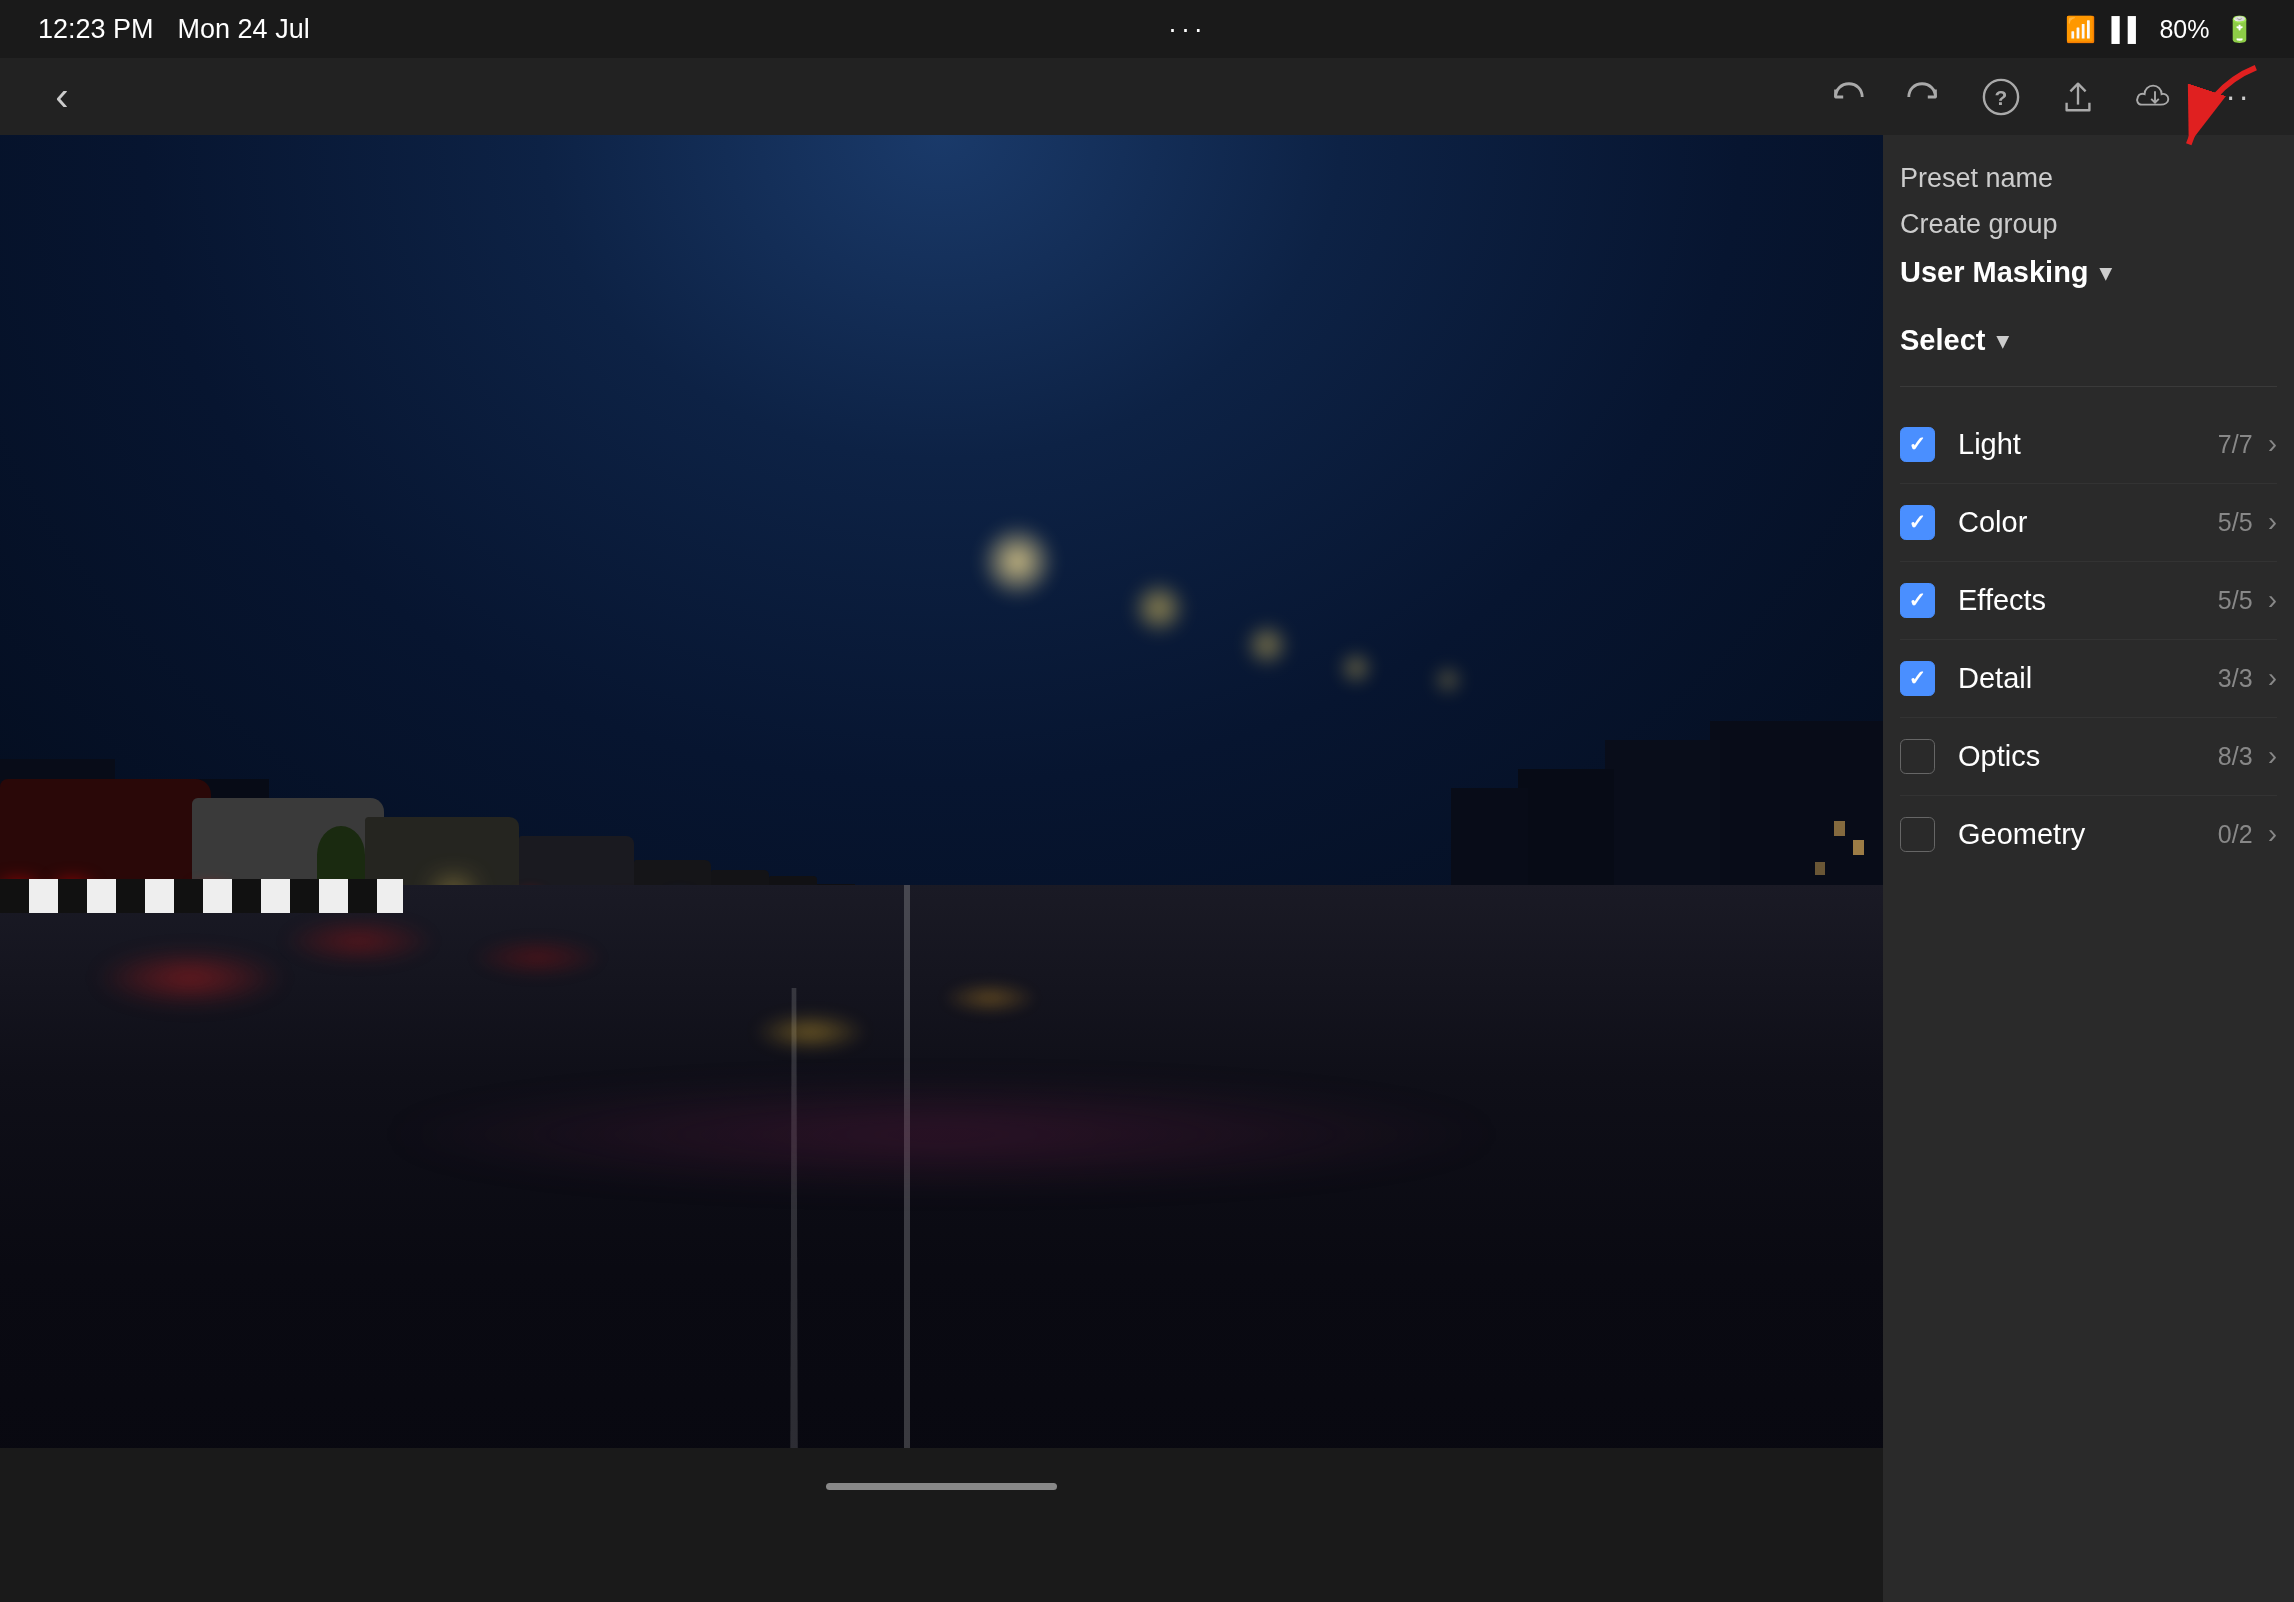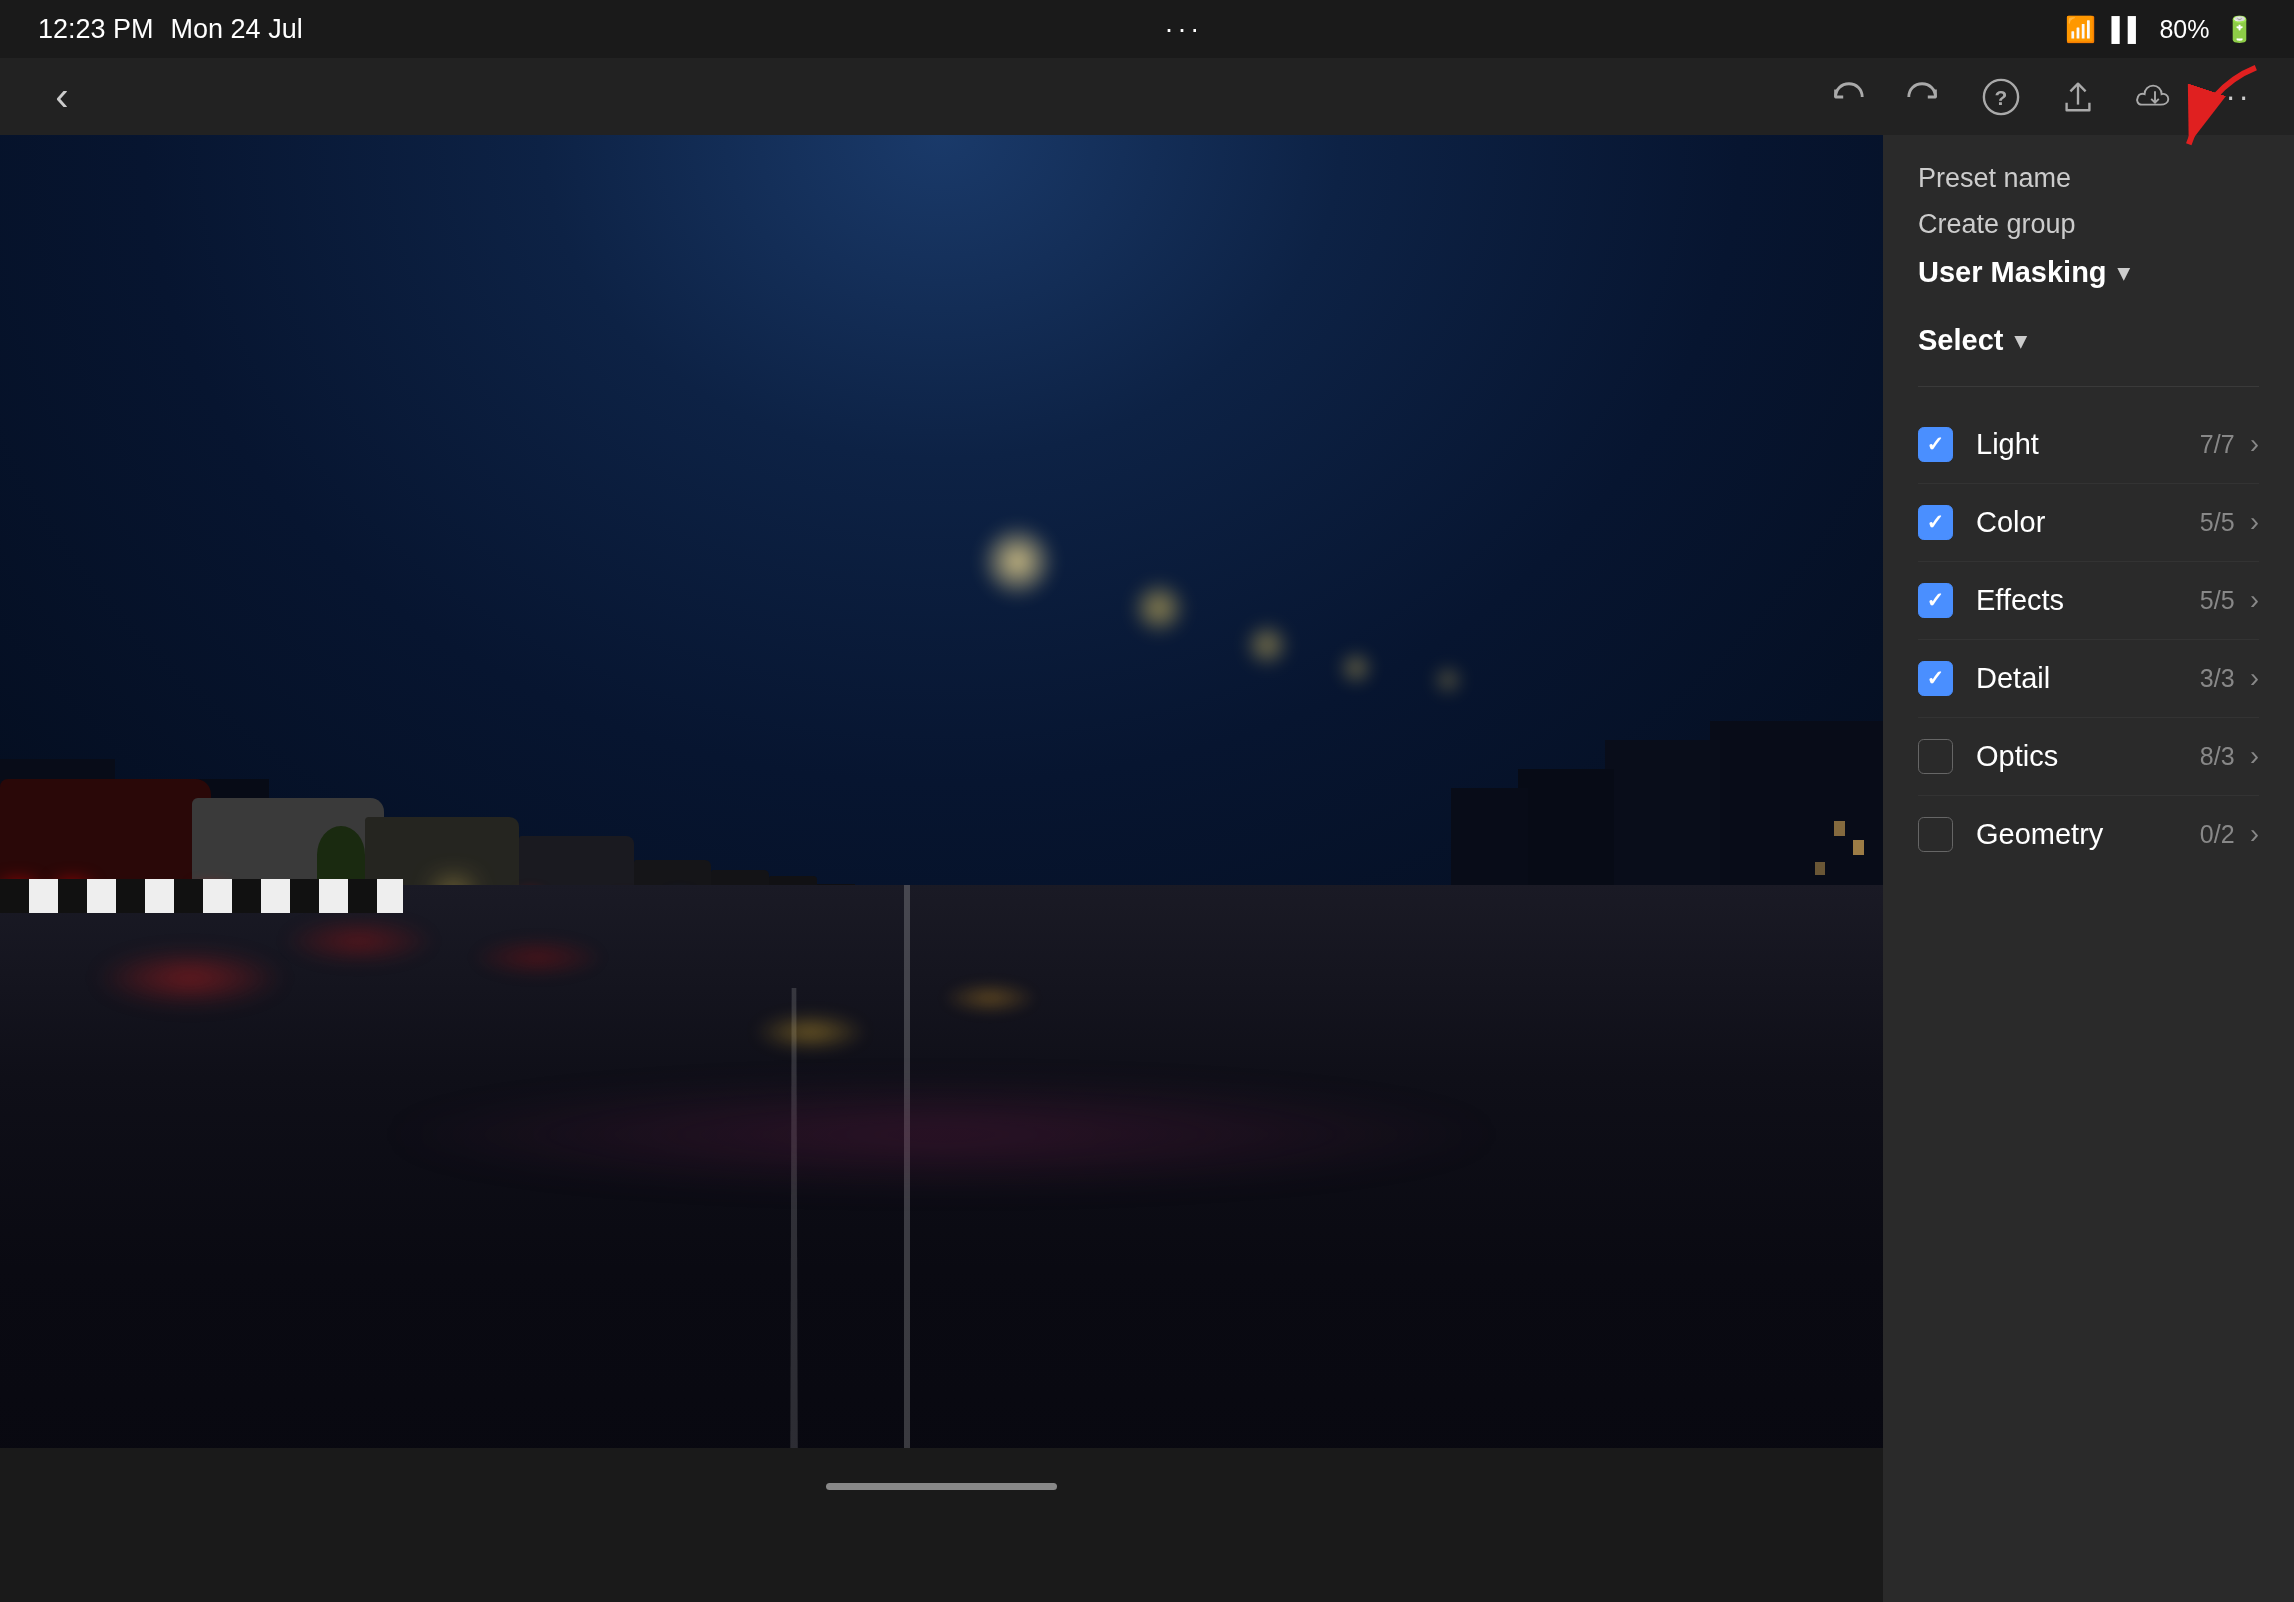--- a/index.html
+++ b/index.html
@@ -20,21 +20,21 @@
       background: #1a1a1a;
       display: flex;
       align-items: center;
       justify-content: space-between;
       padding: 0 38px;
       z-index: 100;
     }
     .status-left {
       display: flex;
       align-items: center;
-      gap: 17px;
+      gap: 24px;
       color: #fff;
       font-size: 27px;
       font-weight: 500;
     }
     .status-center {
       color: #fff;
       font-size: 27px;
       letter-spacing: 3.8px;
     }
     .status-right {
@@ -200,21 +200,21 @@
       font-size: 38px;
       cursor: pointer;
       background: none;
       border: none;
       display: flex;
       align-items: center;
     }
 
     
     .panel-content {
-      padding: 29px 35px;
+      padding: 29px 17px;
     }
 
     
     .section-label {
       color: #ccc;
       font-size: 27px;
       margin-bottom: 15.4px;
       font-weight: 400;
     }
     .preset-name-input {

